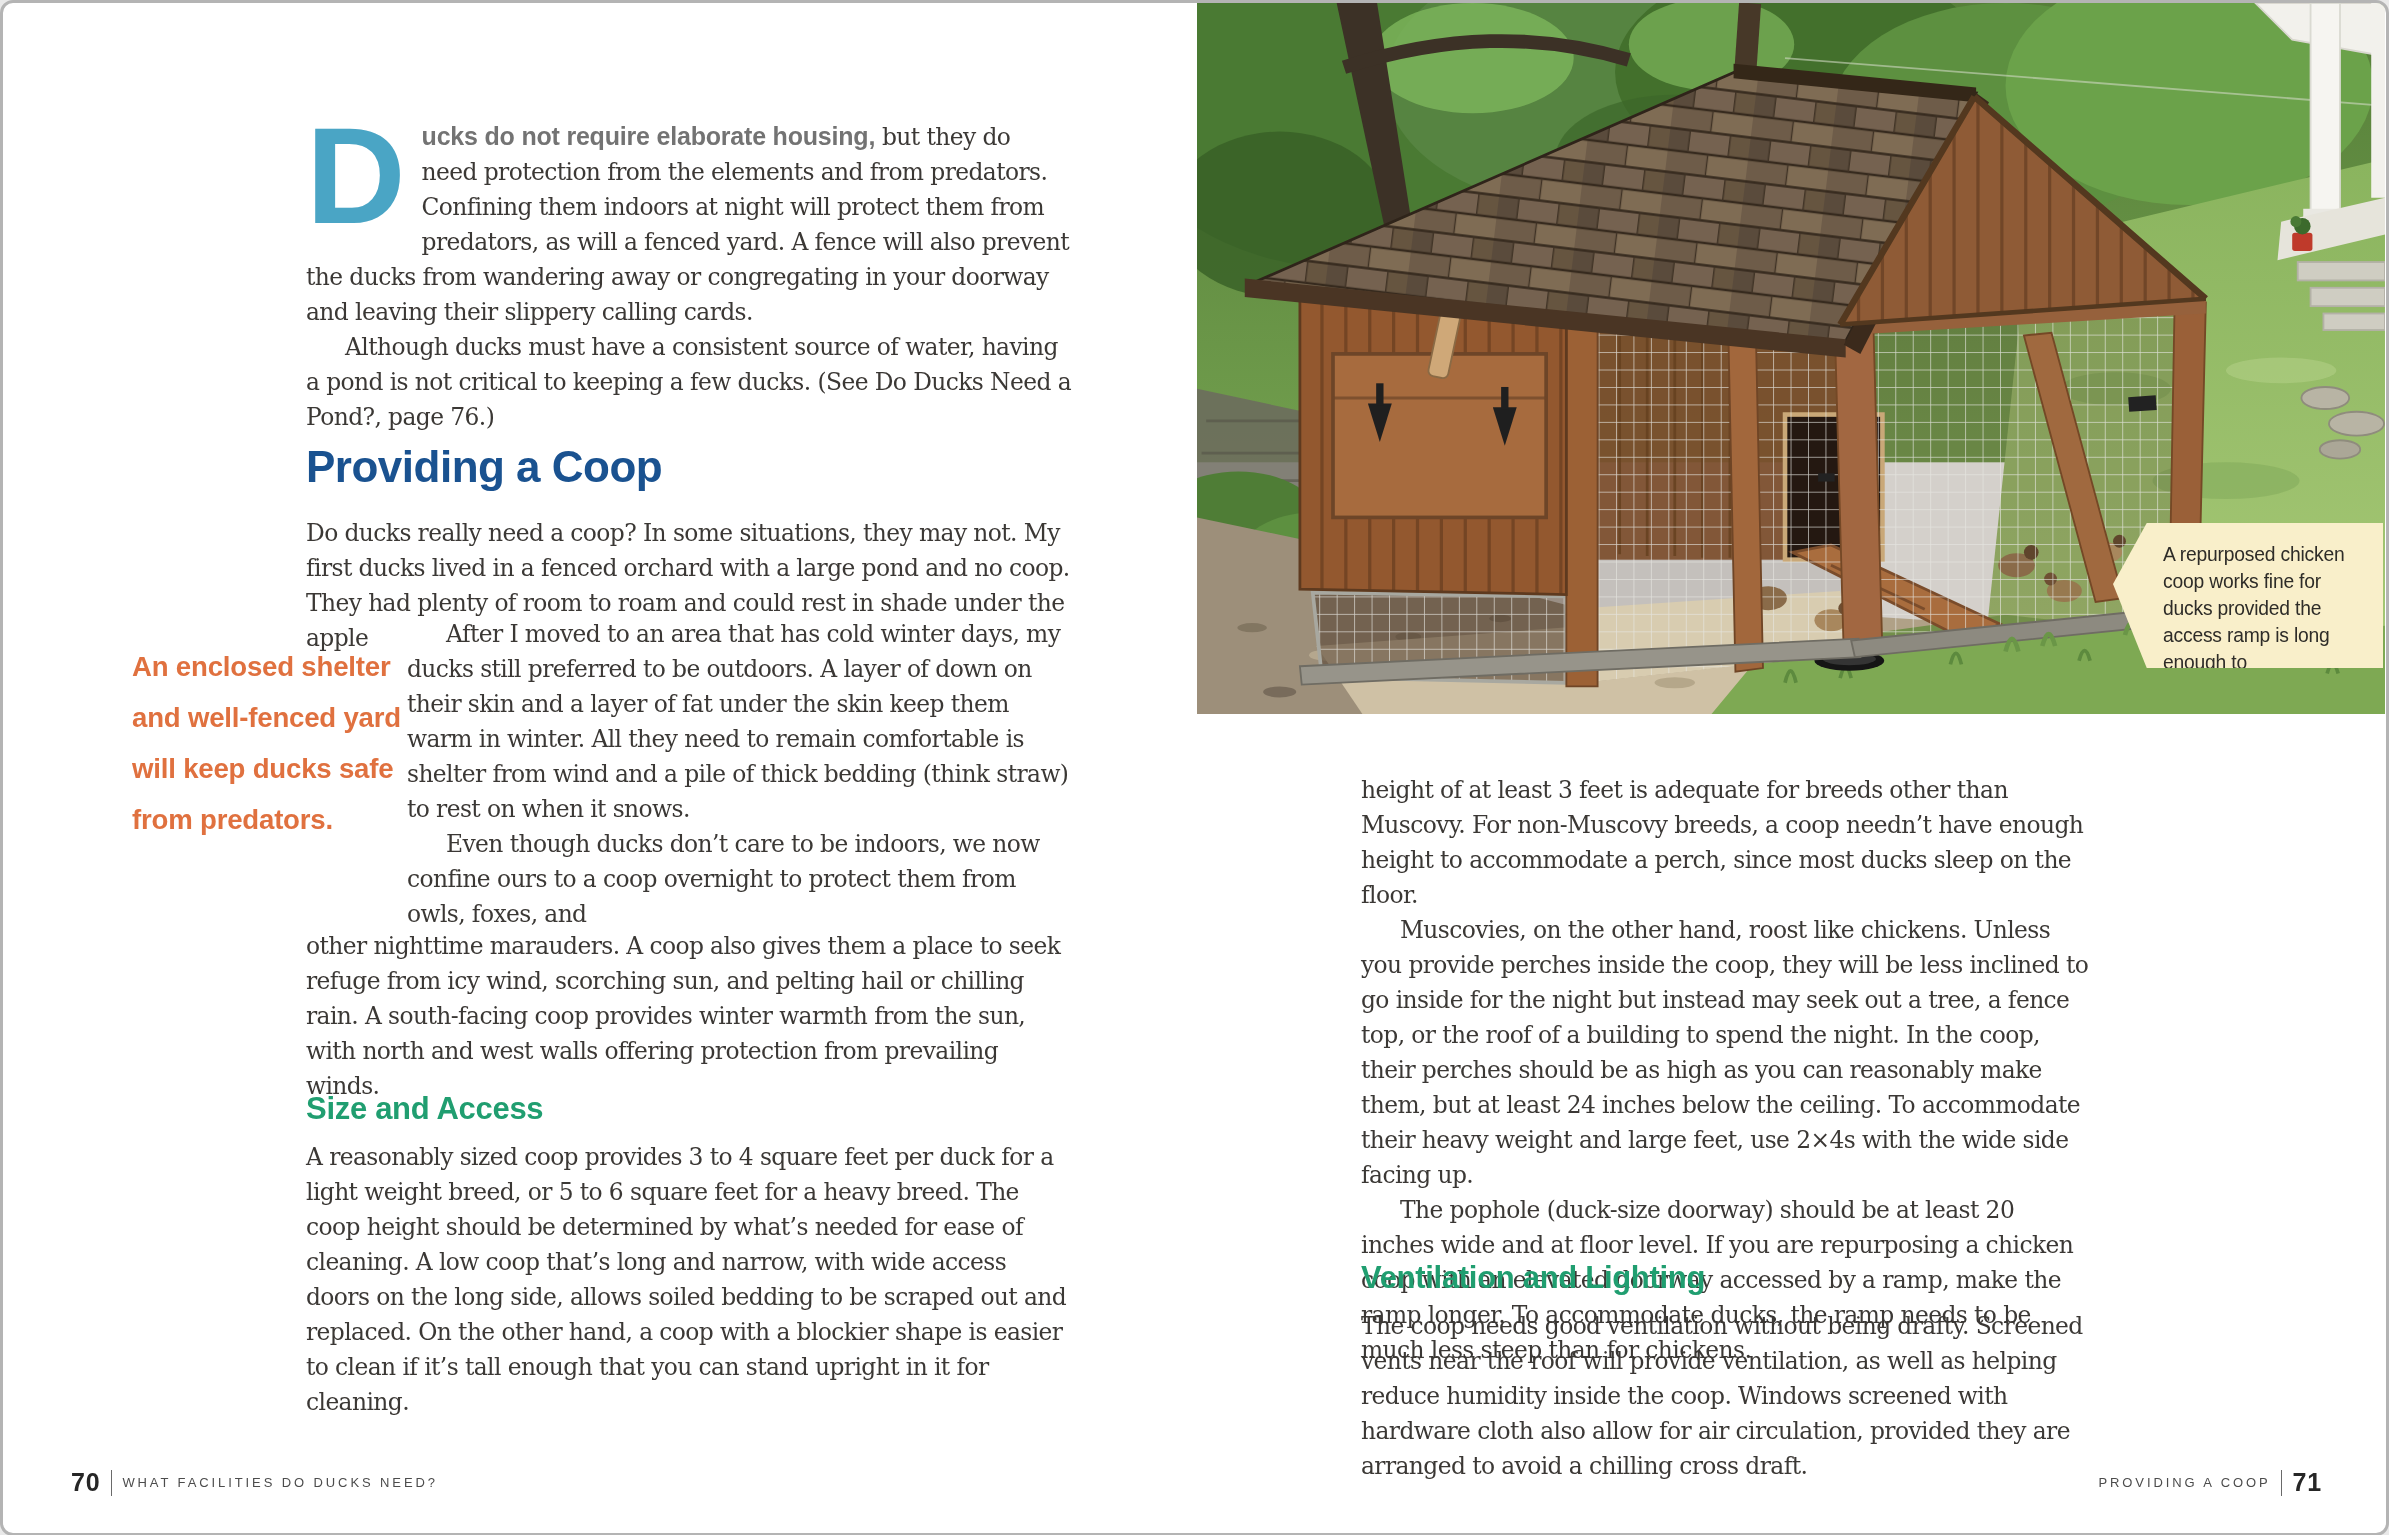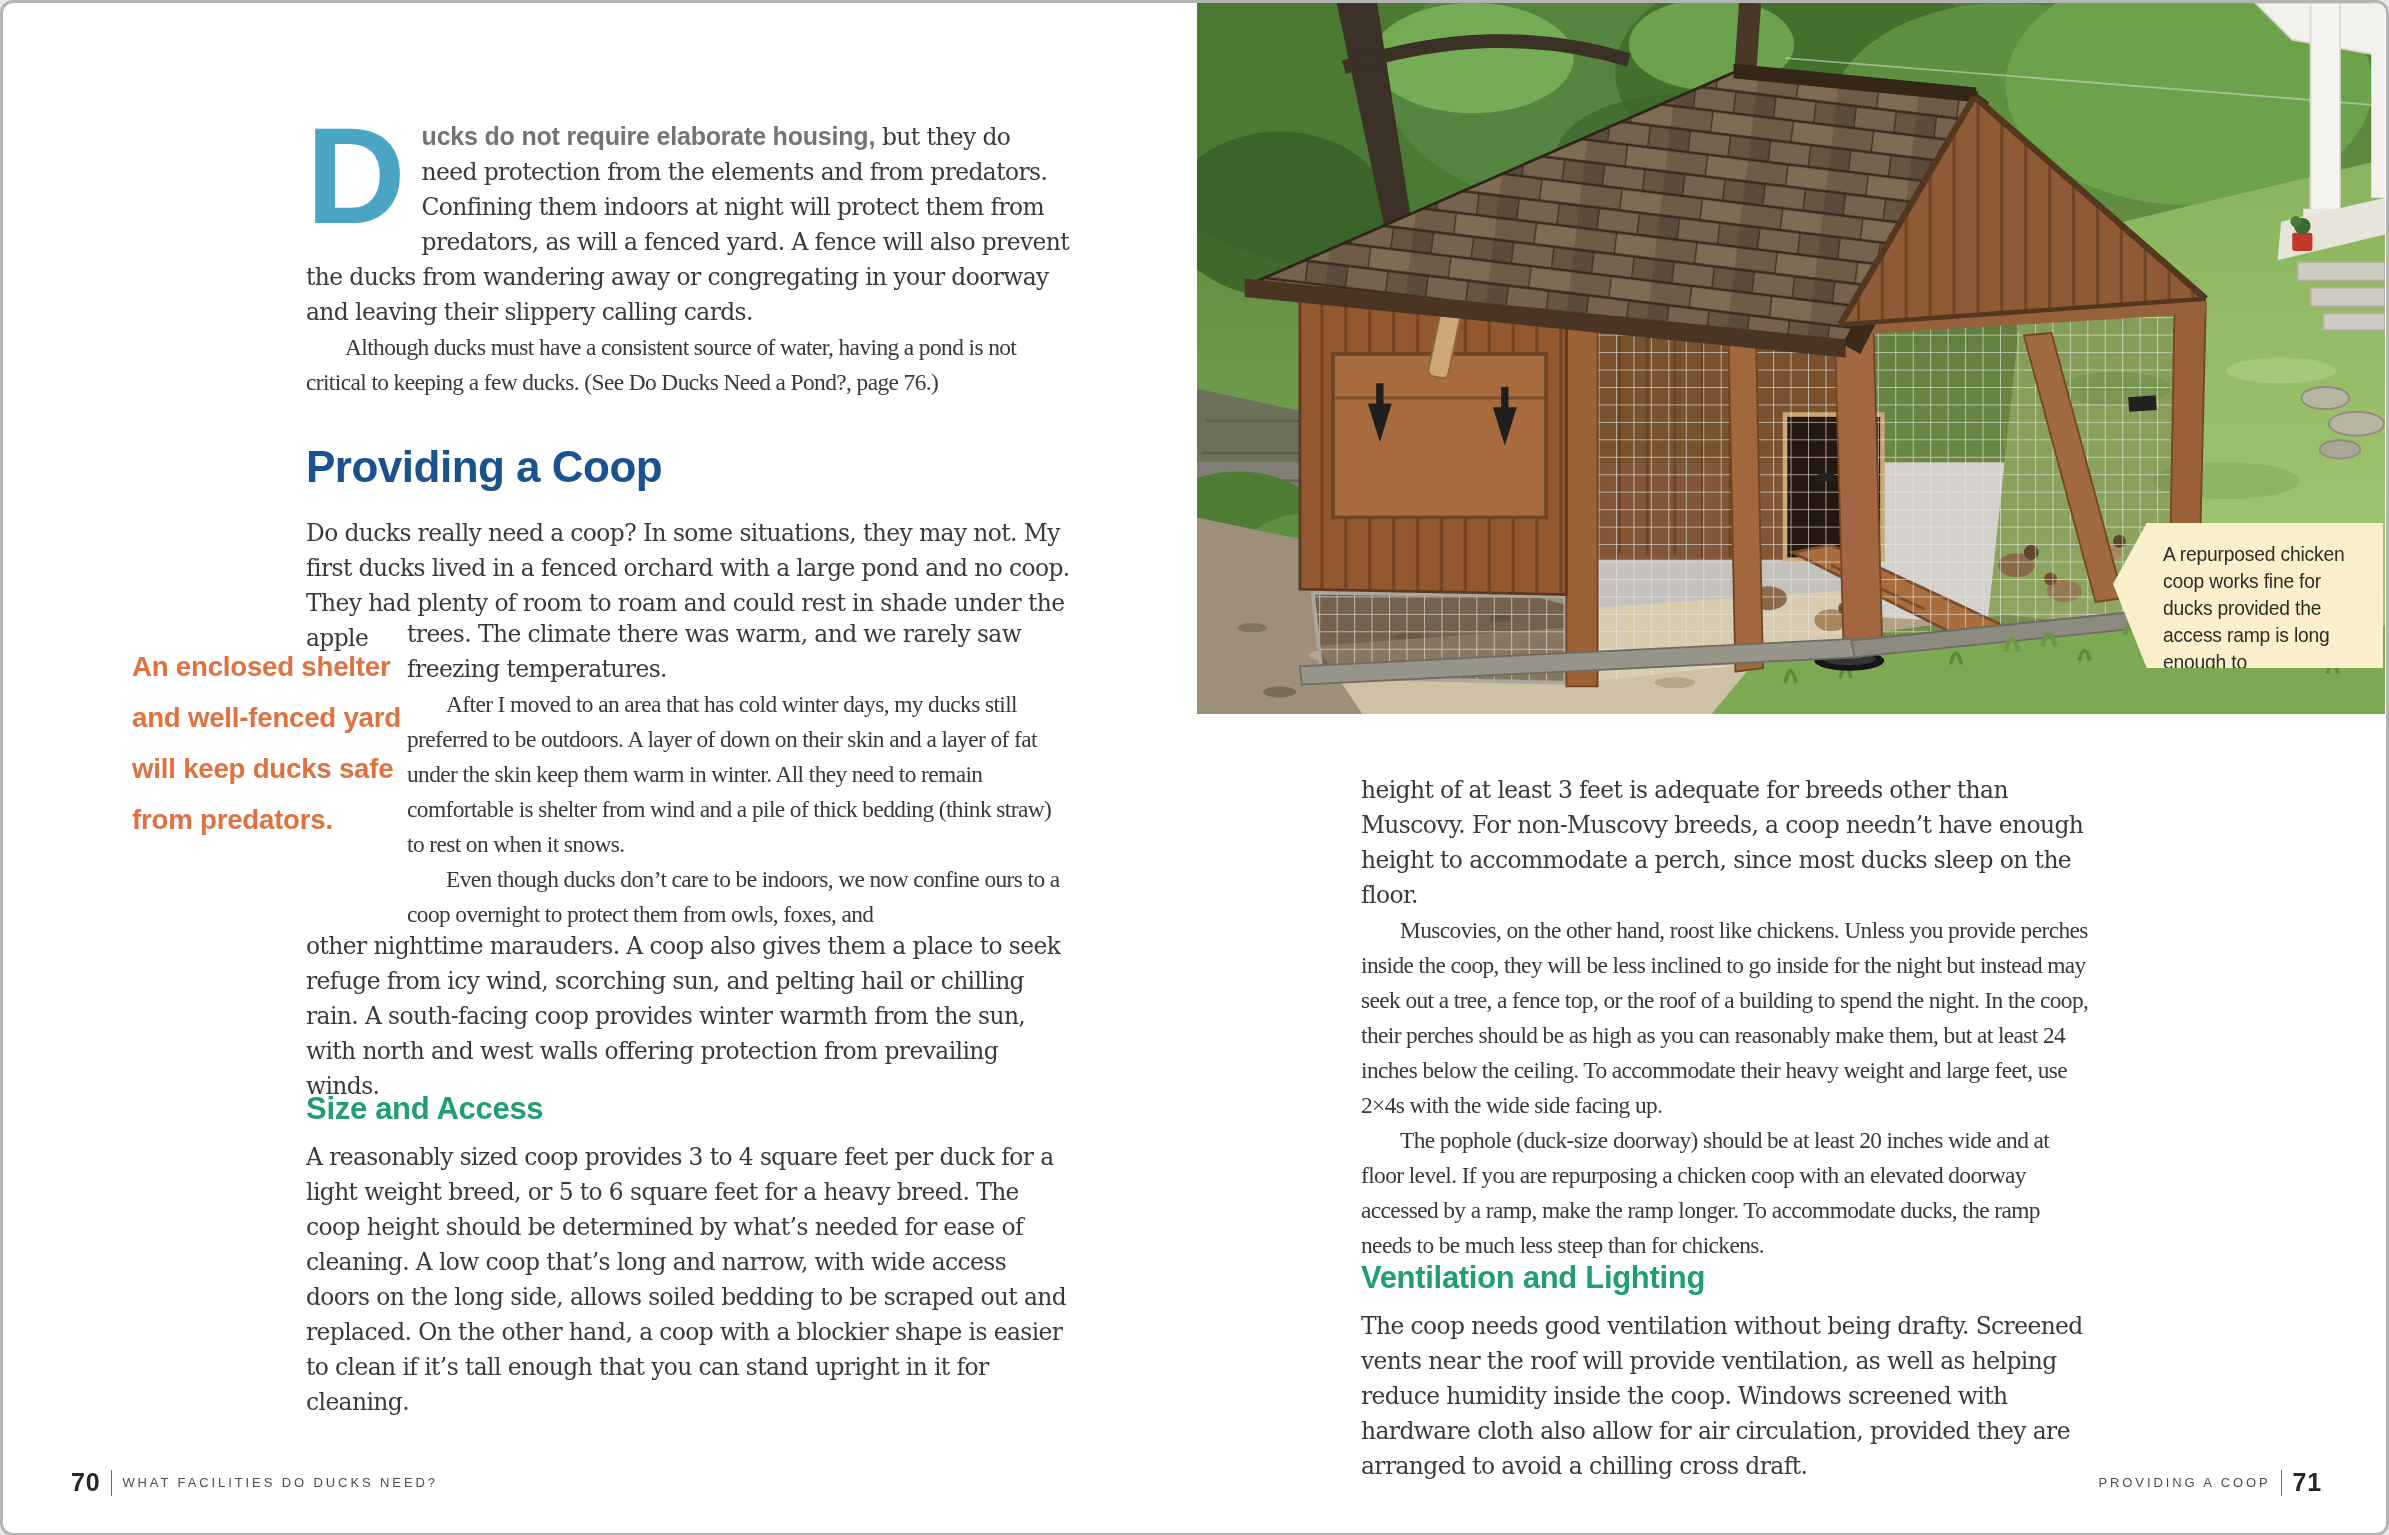--- a/index.html
+++ b/index.html
@@ -5,21 +5,21 @@
   html,body{margin:0;padding:0;background:#e9e9e9;}
   .spread{
     position:relative; width:2389px; height:1536px; box-sizing:border-box;
     background:#ffffff; border:3.7px solid #b4b4b4; border-radius:13px; overflow:hidden;
     font-family:"DejaVu Serif", serif; color:#3b3835;
   }
   .abs{position:absolute;}
   
   .body-text{font-size:23.4px; line-height:35px; letter-spacing:-0.6px; color:#3b3835;}
   .body-text p{margin:0;}
-  .indent{text-indent:39px;font-family:Liberation Serif, serif;}
+  .indent{text-indent:39px;}
   .h2{
     font-family:"Liberation Sans", sans-serif; font-weight:bold; font-size:44px;
     color:#1a5290; letter-spacing:-0.5px; margin:0 0 24px 0;
   }
   .h3{
     font-family:"Liberation Sans", sans-serif; font-weight:bold; font-size:31px;
     color:#209e70; letter-spacing:-0.3px; margin:0 0 13px 0;
   }
   .dropcap{
     float:left; font-family:"Liberation Sans", sans-serif; font-weight:bold;
@@ -68,21 +68,20 @@
     <div class="abs" style="left:303px; top:439px; width:766px;">
       <div class="h2">Providing a Coop</div>
       <div class="body-text">
           <p>Do ducks really need a coop? In some situations, they may not. My first ducks lived in a fenced orchard with a large pond and no coop. They had plenty of room to roam and could rest in shade under the apple</p>
         </div>
     </div>
 
     <div class="abs pullquote" style="left:129px; top:638px; width:289px;">An enclosed shelter and well-fenced yard will keep ducks safe from predators.</div>
 
     <div class="abs body-text" style="left:404px; top:614px; width:665px;">
-      <p>trees. The climate there was warm, and we rarely saw freezing temperatures.</p>
       <p class="indent">After I moved to an area that has cold winter days, my ducks still preferred to be outdoors. A layer of down on their skin and a layer of fat under the skin keep them warm in winter. All they need to remain comfortable is shelter from wind and a pile of thick bedding (think straw) to rest on when it snows.</p>
       <p class="indent">Even though ducks don’t care to be indoors, we now confine ours to a coop overnight to protect them from owls, foxes, and</p>
     </div>
 
     <div class="abs body-text" style="left:303px; top:926px; width:766px;">
       <p>other nighttime marauders. A coop also gives them a place to seek refuge from icy wind, scorching sun, and pelting hail or chilling rain. A south-facing coop provides winter warmth from the sun, with north and west walls offering protection from prevailing winds.</p>
     </div>
 
     <div class="abs" style="left:303px; top:1088px; width:766px;">
       <div class="h3">Size and Access</div>

